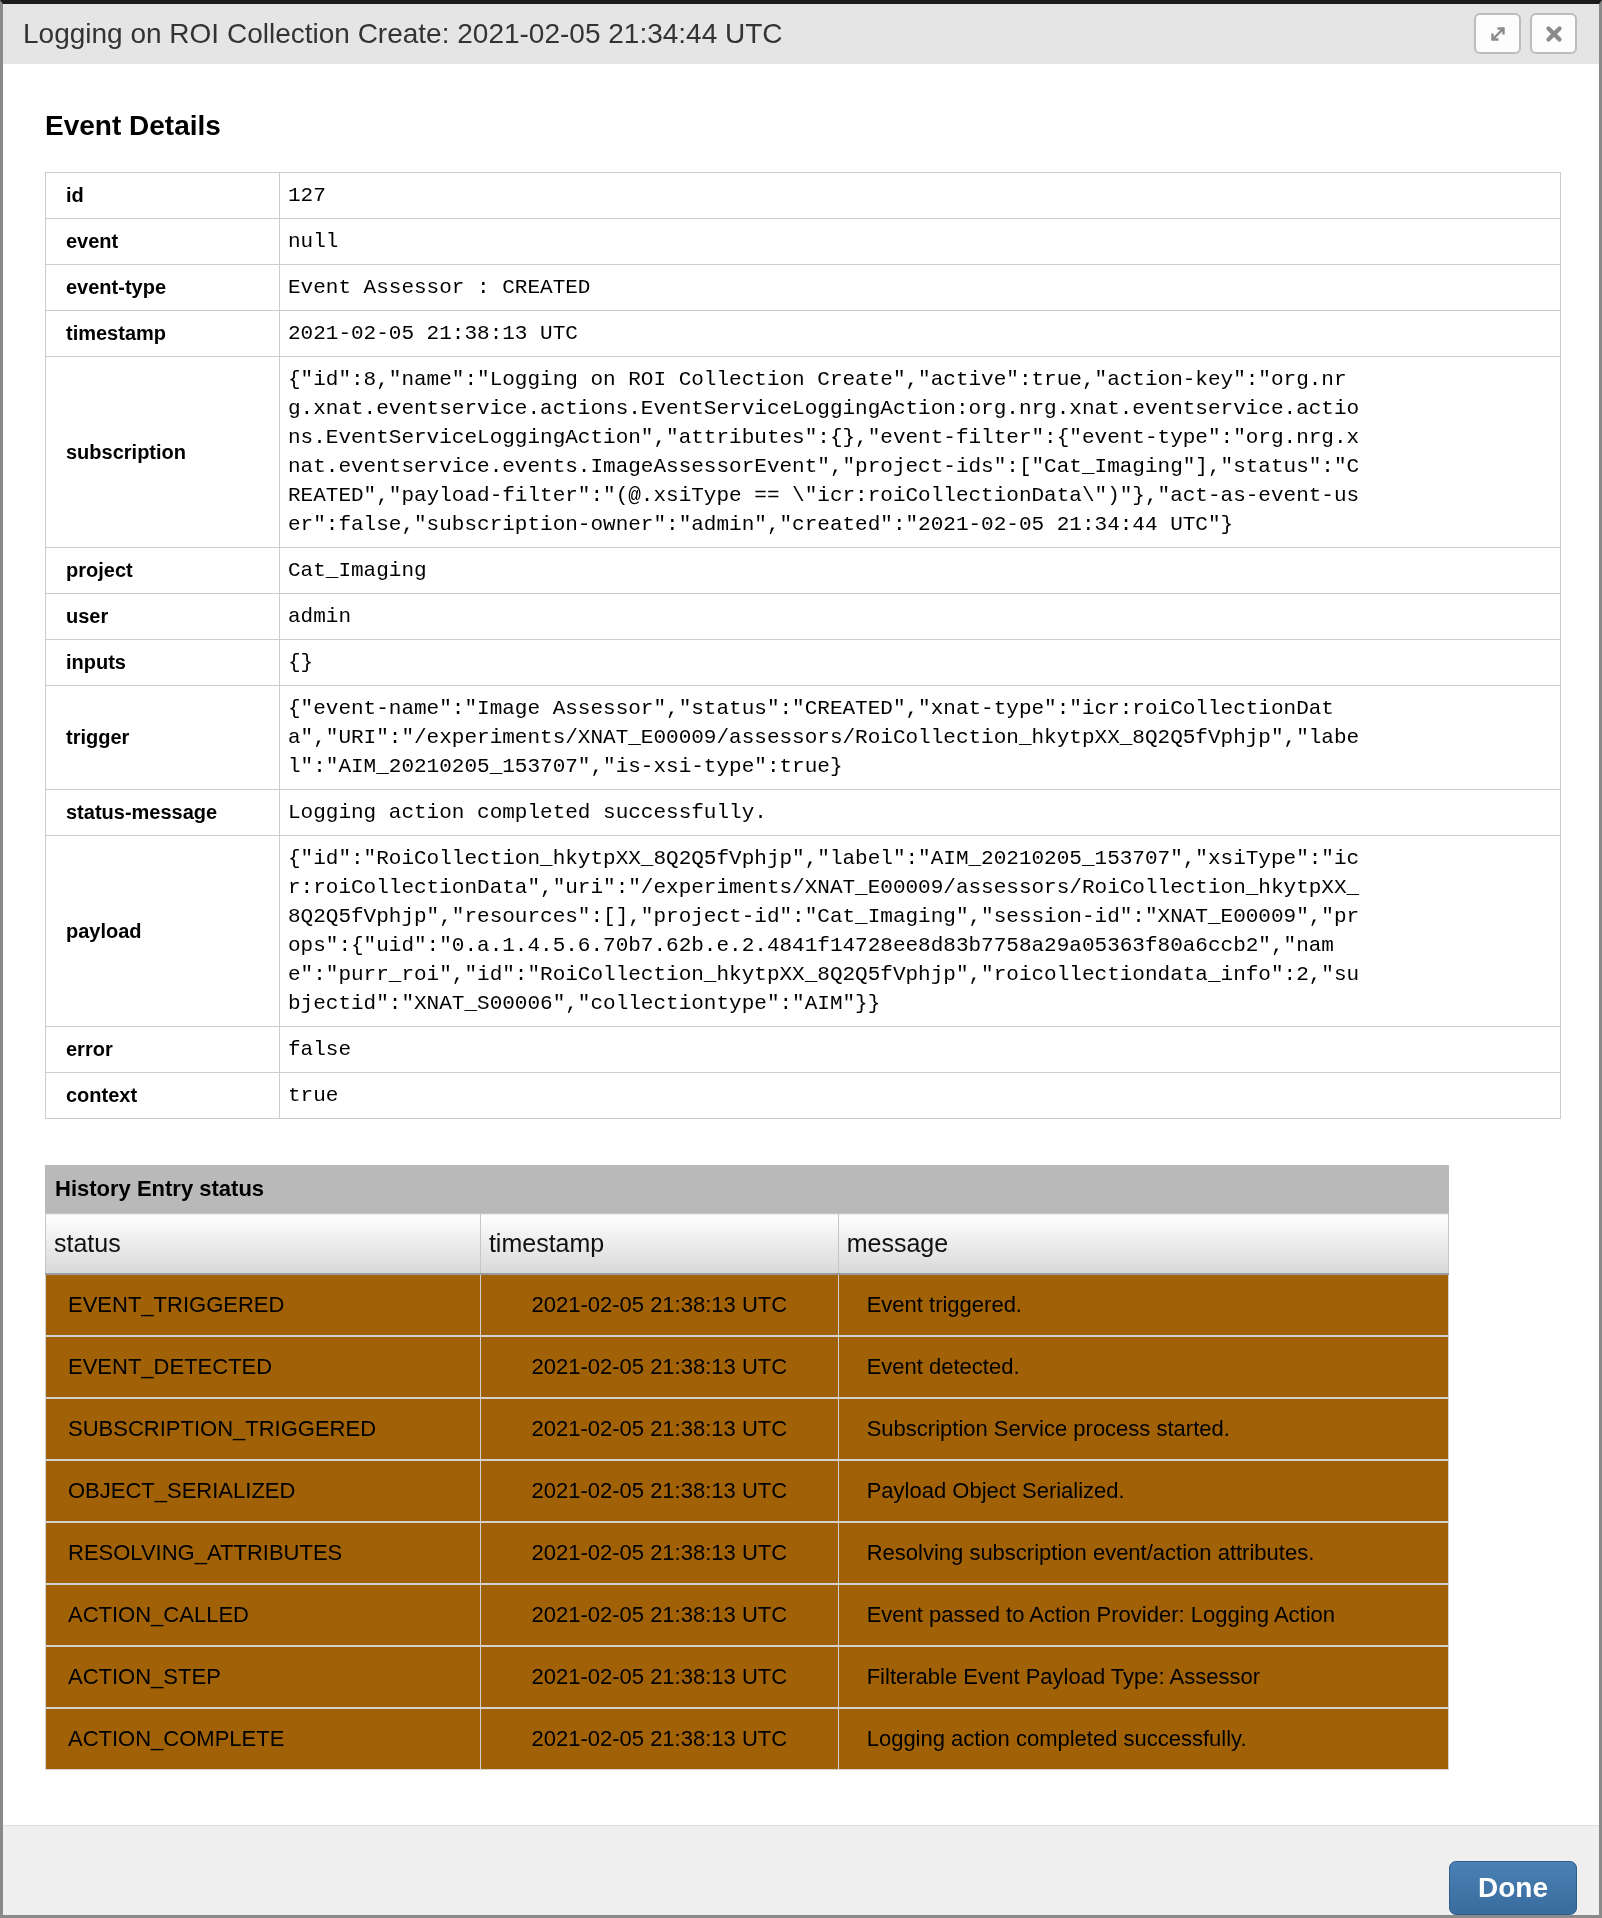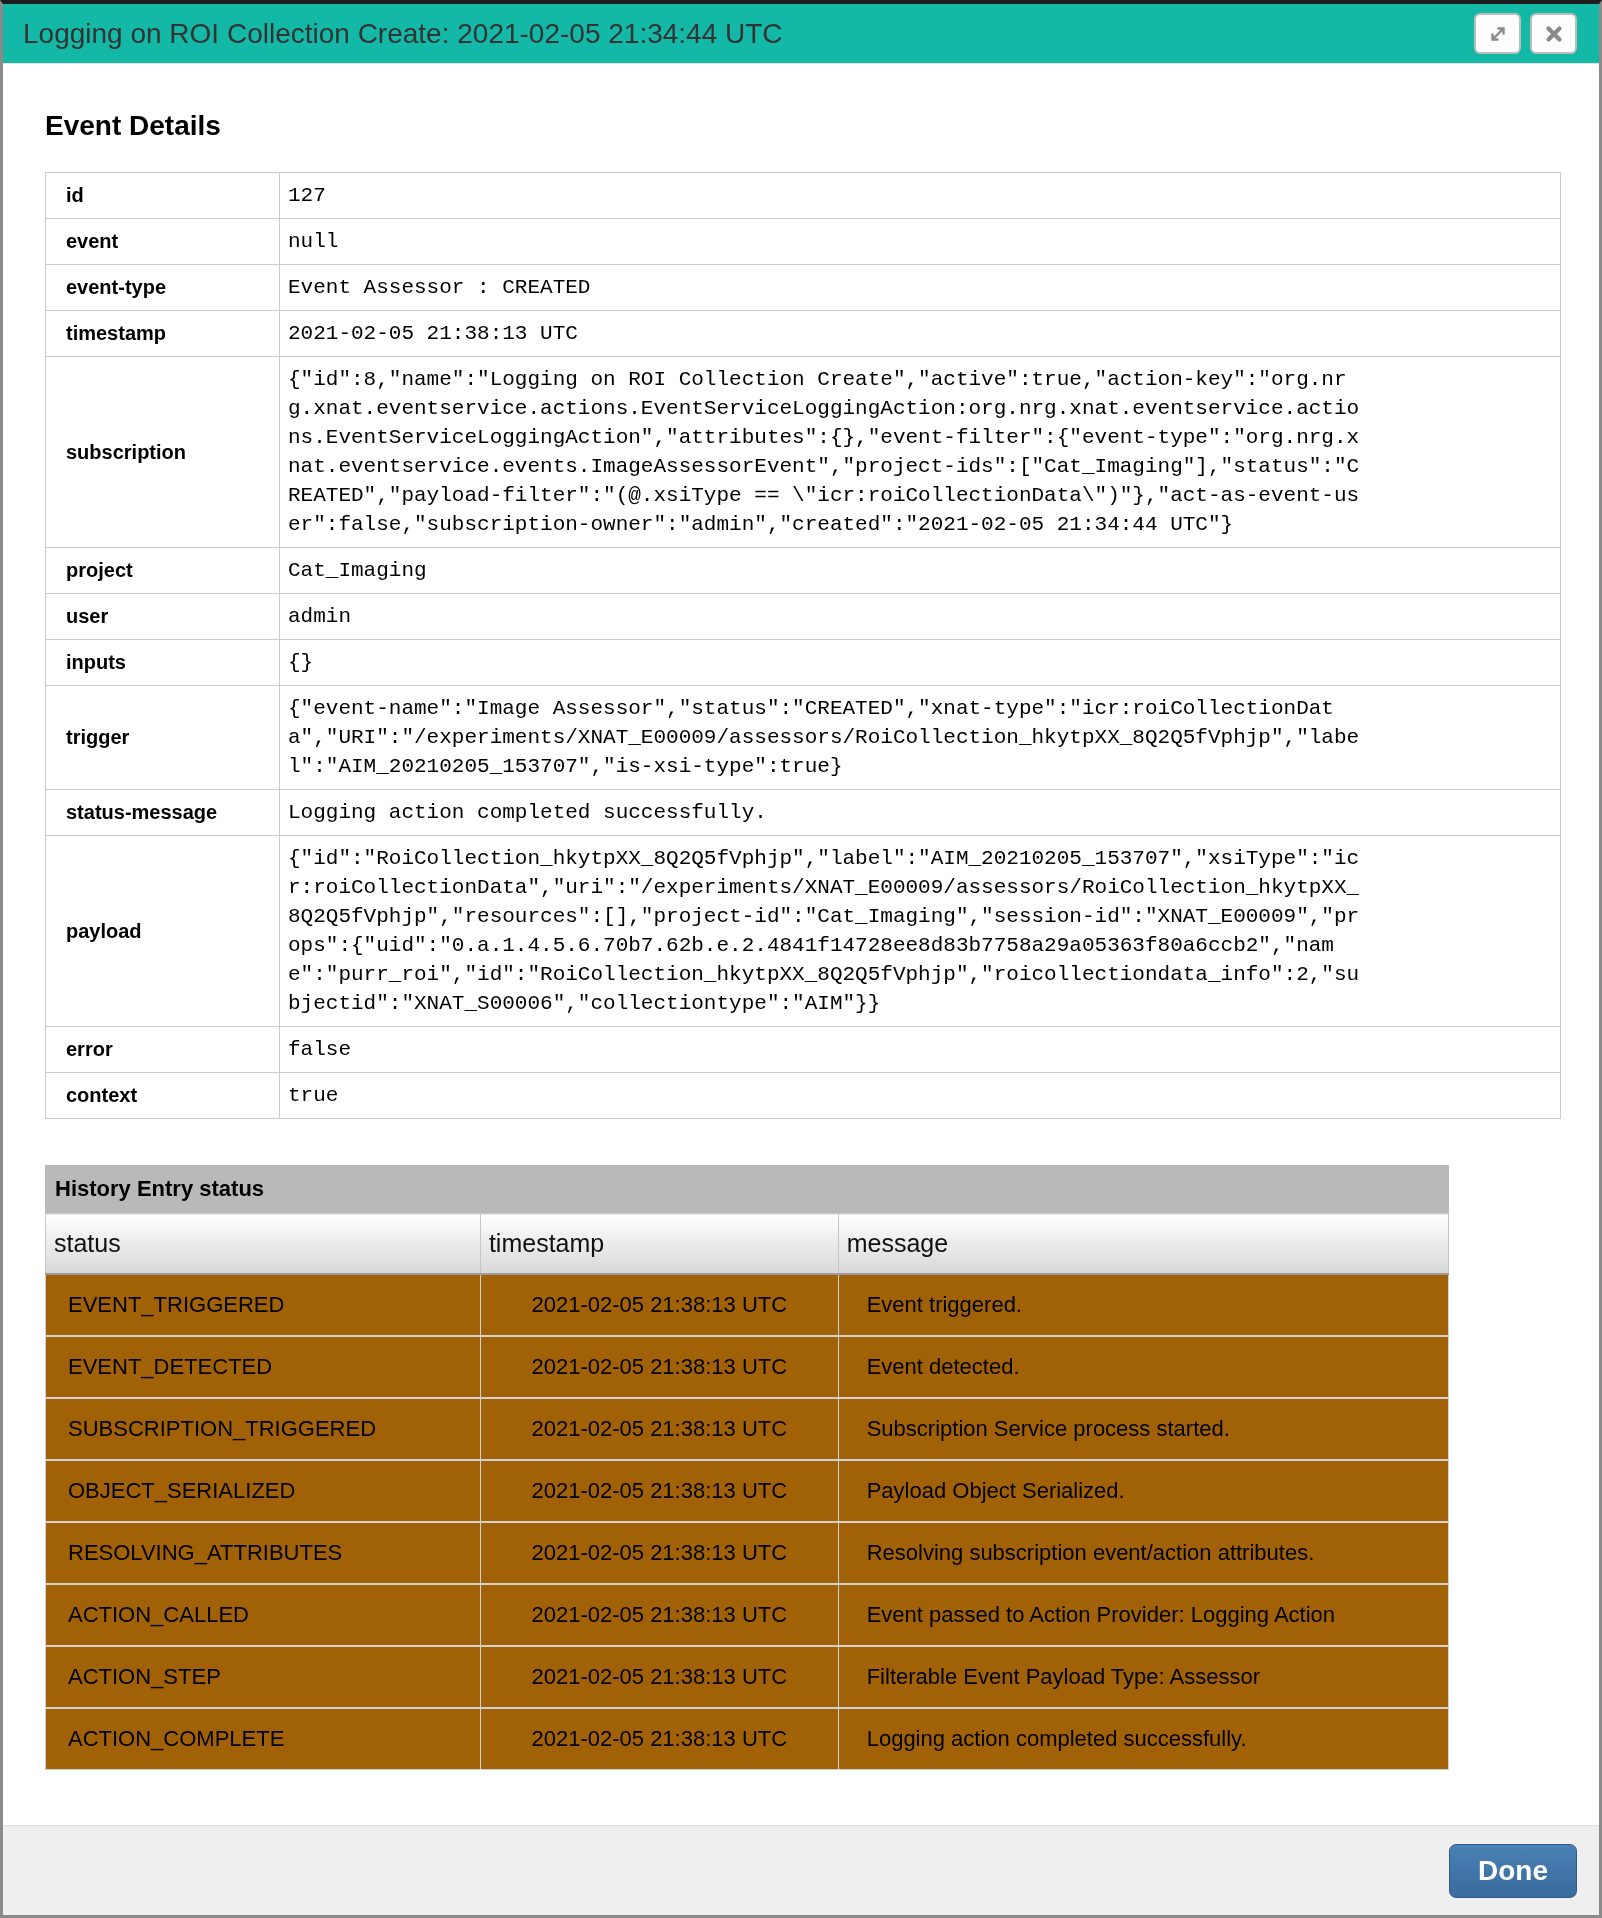--- a/index.html
+++ b/index.html
@@ -10,21 +10,21 @@
     width: 1602px; height: 1918px;
     border: 3px solid #8a8a8a;
     border-top: 4px solid #1c1c1c;
     display: flex; flex-direction: column;
     background: #fff;
   }
 
   
   .titlebar {
     height: 60px; flex: 0 0 60px;
-    background: #14b8a6;
+    background: #e5e5e5;
     border-bottom: 1px solid #e2e2e2;
     display: flex; align-items: center;
     padding: 0 22px 0 20px;
   }
   .titlebar .title {
     font-size: 28px; color: #333; font-weight: 400;
     flex: 1 1 auto; white-space: nowrap; overflow: hidden;
   }
   .tb-btn {
     width: 47px; height: 41px;
@@ -95,21 +95,21 @@
   }
   table.history td.cell-status  { text-align: left;  padding-left: 22px; }
   table.history td.cell-ts      { text-align: center; }
   table.history td.cell-msg     { text-align: left;  padding-left: 28px; }
 
   
   .footer {
     flex: 0 0 90px; height: 90px;
     background: #efefef;
     border-top: 1px solid #e0e0e0;
-    display: flex; align-items: center; justify-content: flex-end;
+    display: flex; align-items: flex-end; justify-content: flex-end;
     padding-right: 22px;
   }
   .done-btn {
     background: linear-gradient(#4a80b4, #3a6c9e);
     border: 1px solid #2e5d8a;
     border-radius: 7px;
     color: #fff; font-weight: 700; font-size: 28px;
     font-family: "Liberation Sans", sans-serif;
     padding: 10px 28px; cursor: pointer;
   }

